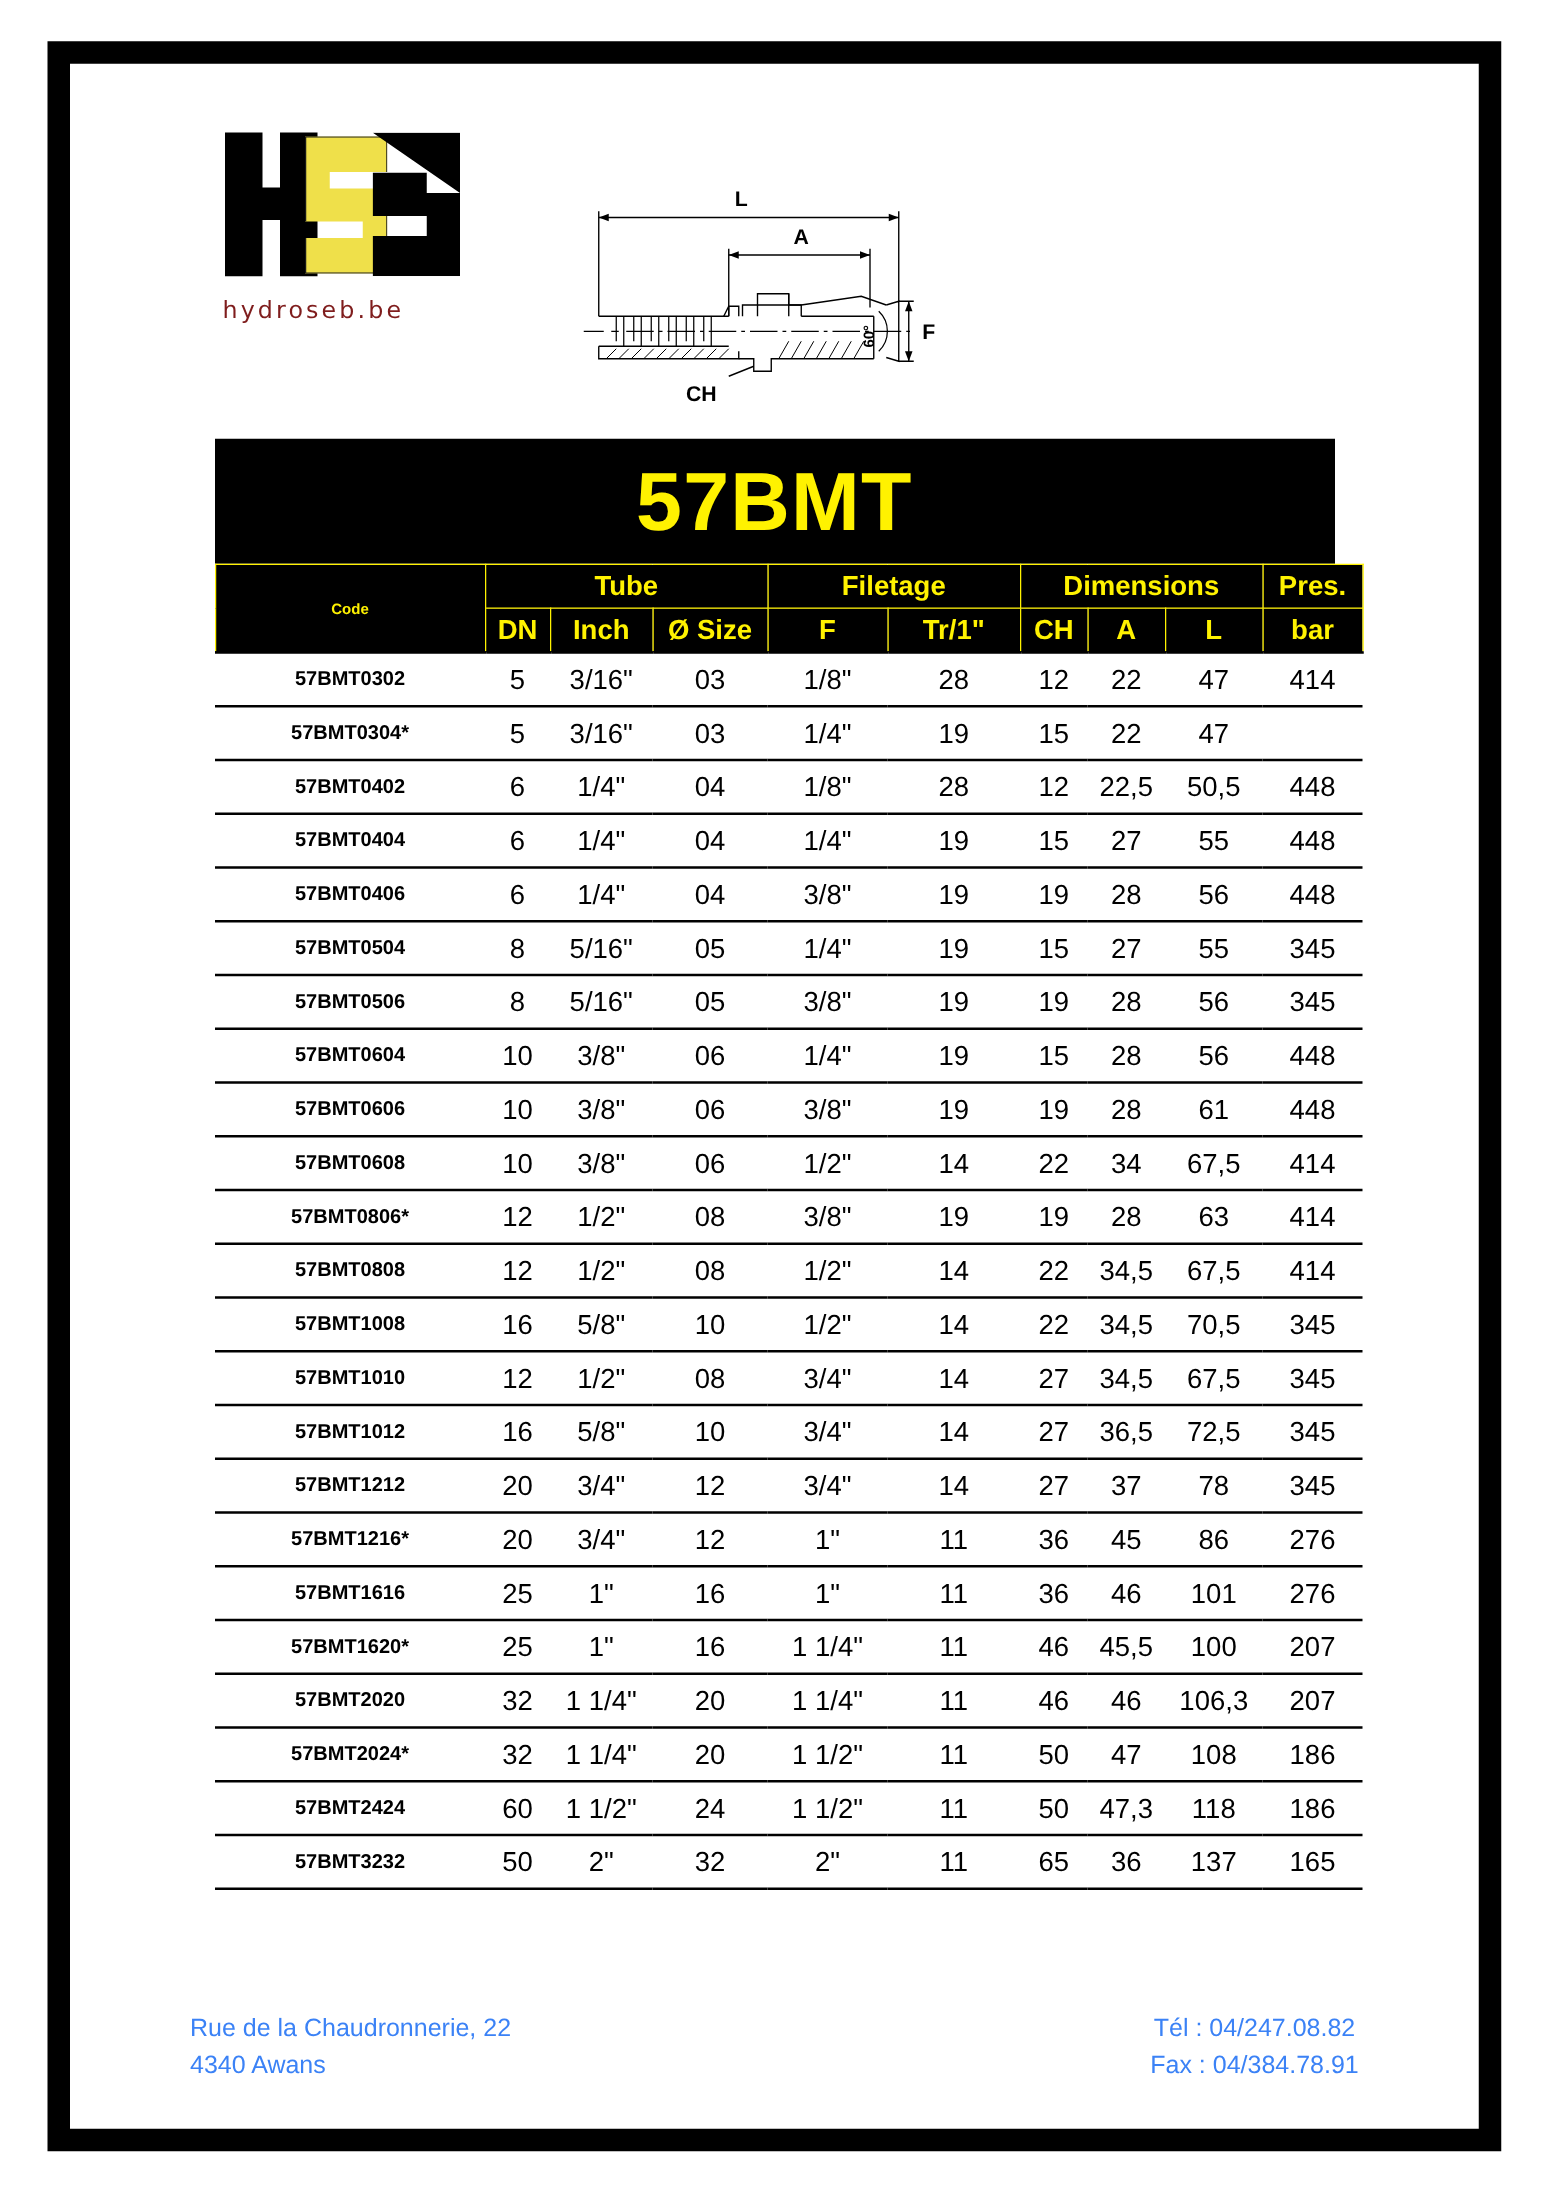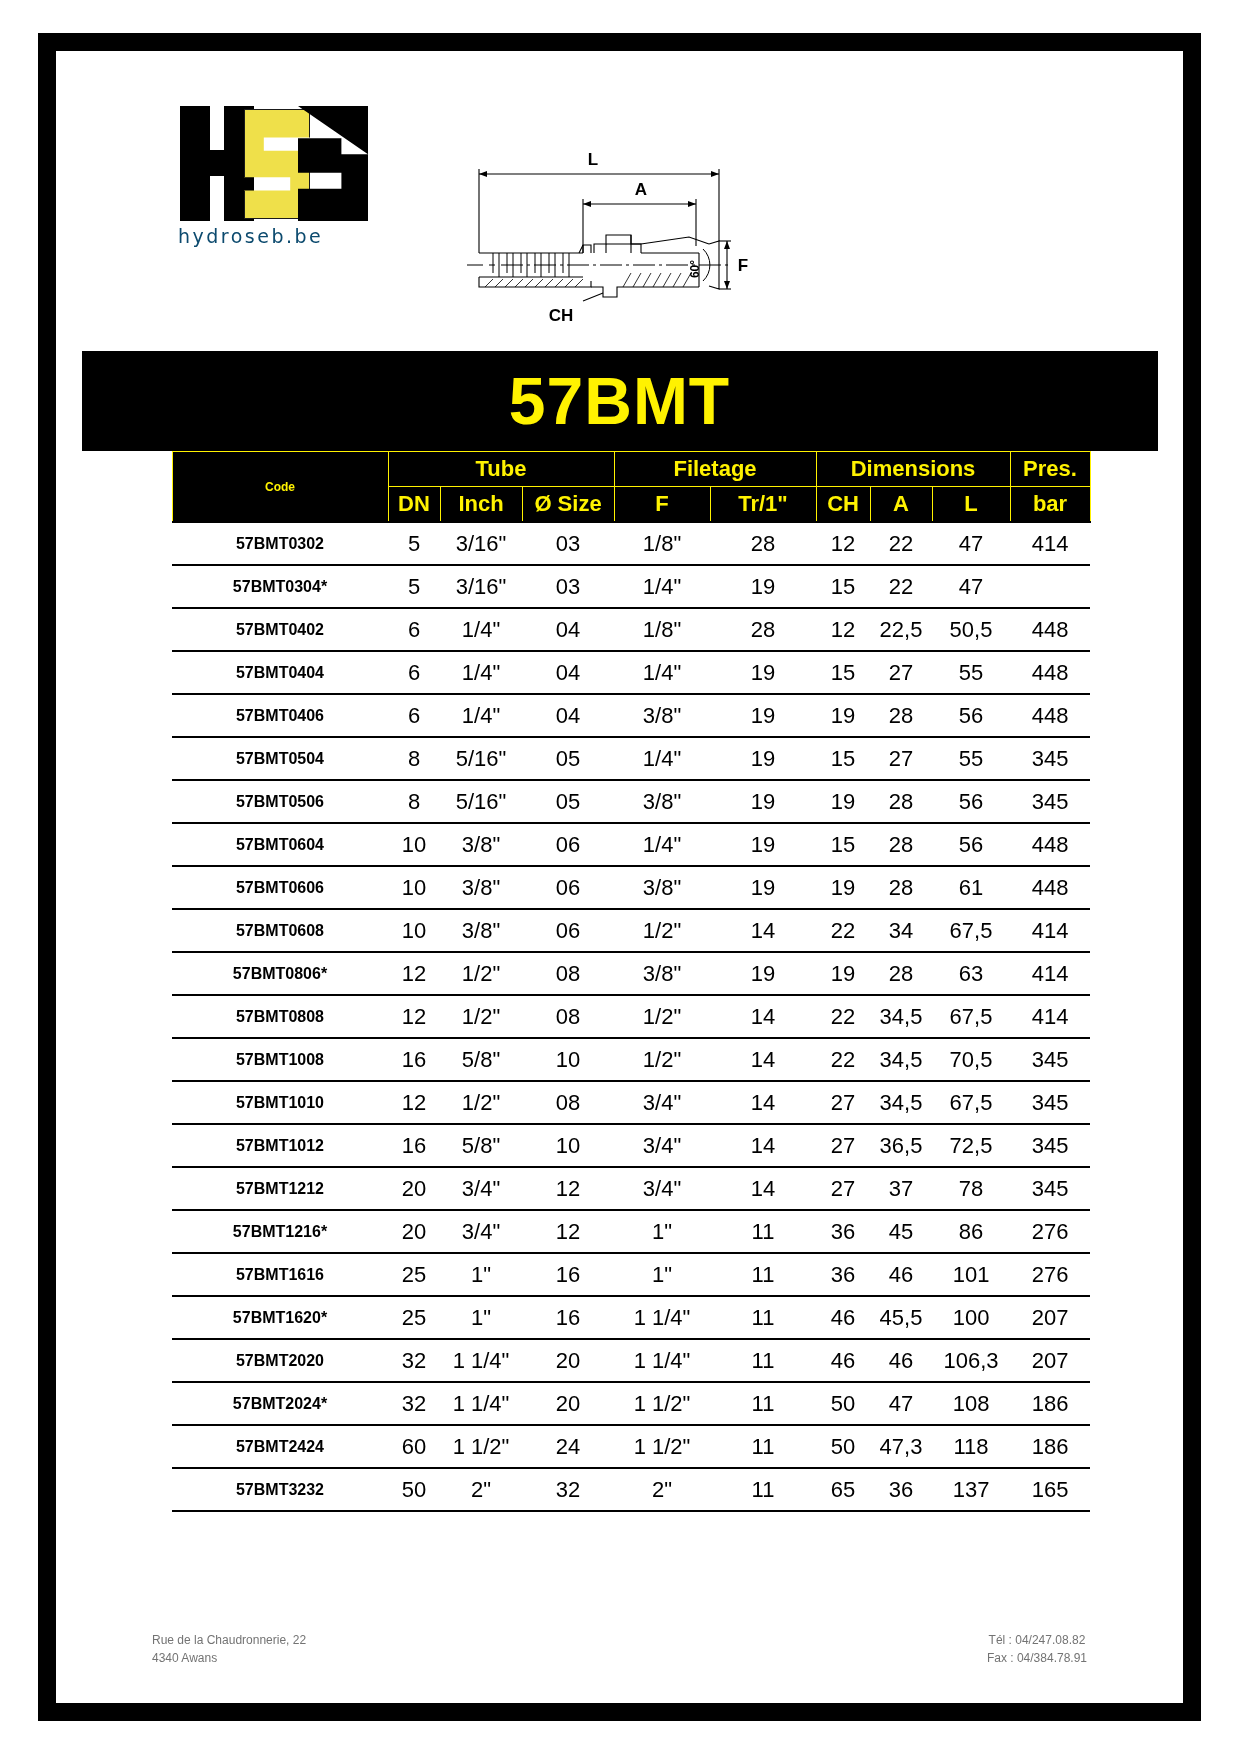--- a/index.html
+++ b/index.html
@@ -69,38 +69,38 @@
     box-sizing: border-box;
   }
   #logo-s-black {
     position: absolute;
     left: 120px; top: 0px;
     width: 70px; height: 115px;
     background: #000;
     clip-path: polygon(0% 0%, 100% 0%, 100% 100%, 0% 100%, 0% 72%, 62% 72%, 62% 58%, 0% 58%, 0% 28%, 62% 28%, 62% 42%, 100% 42%);
   }
   #logo-text {
-    margin-top: 4px;
+    margin-top: 16px;
     font-size: 19px;
     letter-spacing: 2.5px;
-    color: #0c4a6e;
+    color: #7f1d1d;
     font-family: "DejaVu Sans", sans-serif;
   }
 
   
   #drawing-block {
     position: absolute;
     left: 375px;
     top: 90px;
   }
 
   
   #title-banner {
     margin: 0 auto;
-    width: 1076px;
+    width: 896px;
     background: #000000;
     height: 100px;
     display: flex;
     align-items: center;
     justify-content: center;
   }
   #title-text {
     color: #fff200;
     font-size: 66px;
     font-weight: bold;
@@ -164,22 +164,22 @@
   
   #footer {
     position: absolute;
     left: 0;
     bottom: 36px;
     width: 100%;
     padding: 0 96px;
     box-sizing: border-box;
     display: flex;
     justify-content: space-between;
-    font-size: 12px;
-    color: #737373;
+    font-size: 20px;
+    color: #3b82f6;
     font-family: "Liberation Sans", sans-serif;
     line-height: 1.45;
   }
   #footer .fcol { white-space: nowrap; }
   #footer .fcol.col-addr { text-align: left; }
   #footer .fcol.col-tel  { text-align: center; }
   #footer .fcol.col-mail { text-align: right; }
   .bold-line { font-weight: bold; }
 </style>
 </head>

